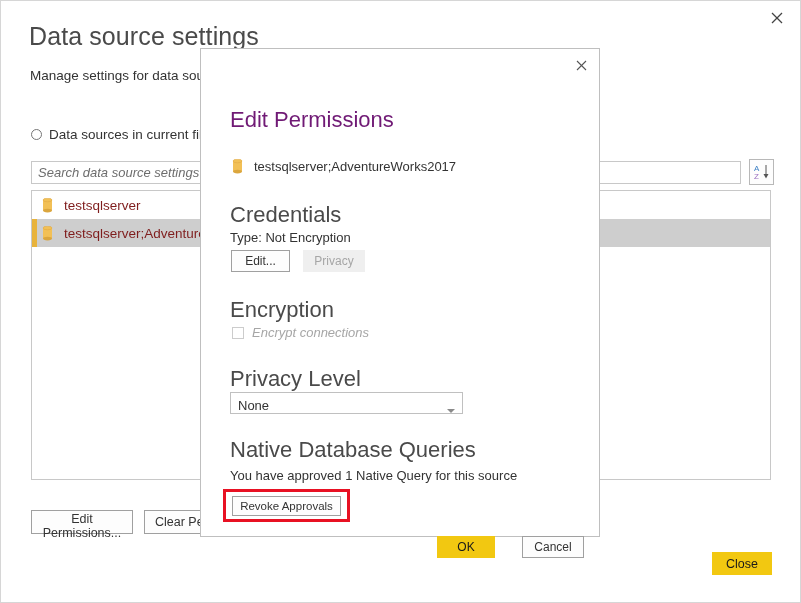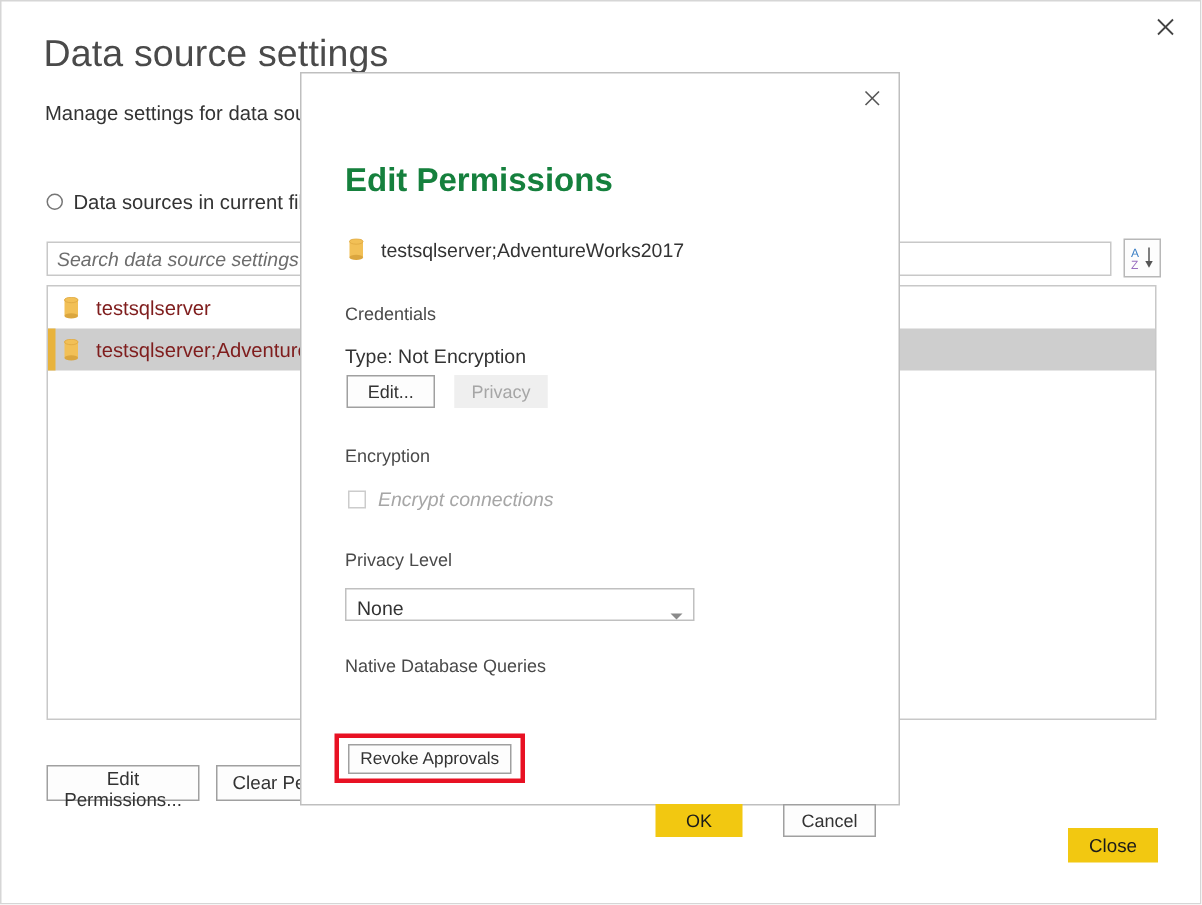--- a/index.html
+++ b/index.html
@@ -237,40 +237,40 @@
     color: #555;
     cursor: pointer;
     line-height: 1;
   }
 
   #dialog-title {
     position: absolute;
     left: 29px;
     top: 58px;
     font-size: 22px;
-    font-weight: 700;
-    color: #15803d;
+    font-weight: 400;
+    color: #701a75;
     white-space: nowrap;
   }
 
   #dialog-source-row {
     position: absolute;
     left: 31px;
     top: 110px;
     display: flex;
     align-items: center;
     font-size: 13px;
     color: #333;
     white-space: nowrap;
   }
   #dialog-source-row .db-icon { margin-right: 11px; }
 
   .section-heading {
     position: absolute;
-    font-size: 12px;
+    font-size: 22px;
     font-weight: 300;
     color: #4a4a4a;
     white-space: nowrap;
   }
   .body-text {
     position: absolute;
     font-size: 13px;
     color: #333;
     white-space: nowrap;
   }
@@ -505,19 +505,20 @@
     <span>Encrypt connections</span>
   </div>
 
   <div class="section-heading" id="privacy-heading">Privacy Level</div>
   <div id="privacy-select">
     <span>None</span>
     <span class="caret-down"></span>
   </div>
 
   <div class="section-heading" id="native-heading">Native Database Queries</div>
+  <div class="body-text" id="native-text">You have approved 1 Native Query for this source</div>
 
   <div id="revoke-highlight"></div>
   <button id="btn-revoke">Revoke Approvals</button>
 
   <button id="btn-ok">OK</button>
   <button id="btn-cancel">Cancel</button>
 </div>
 
 </body></html>

